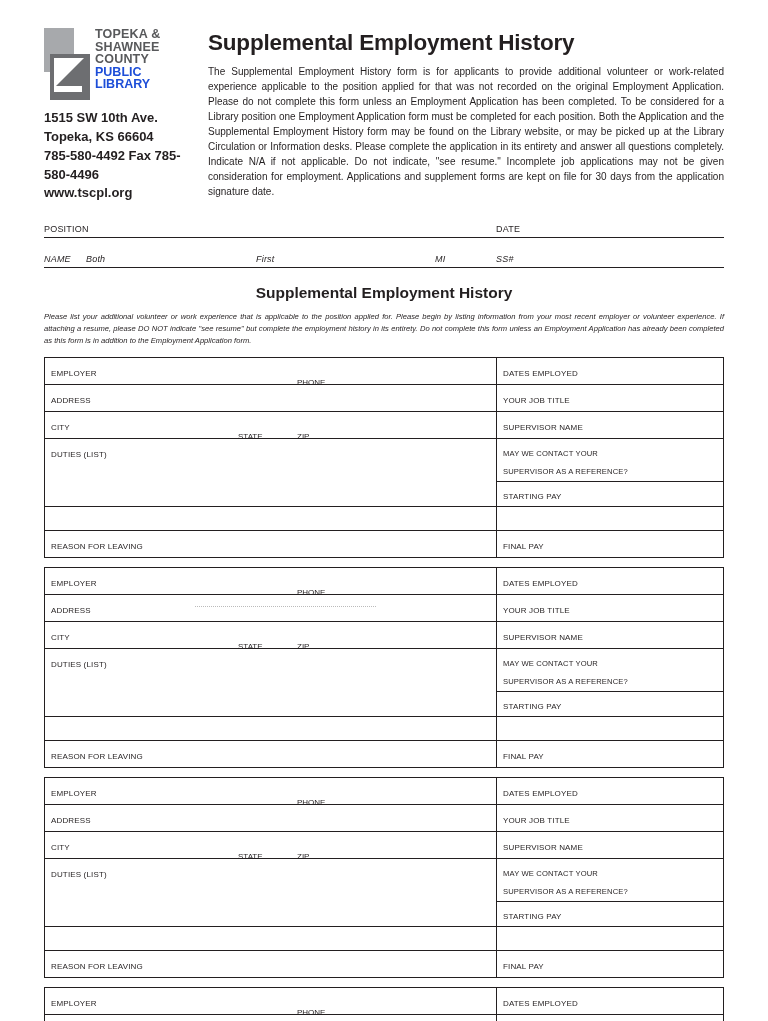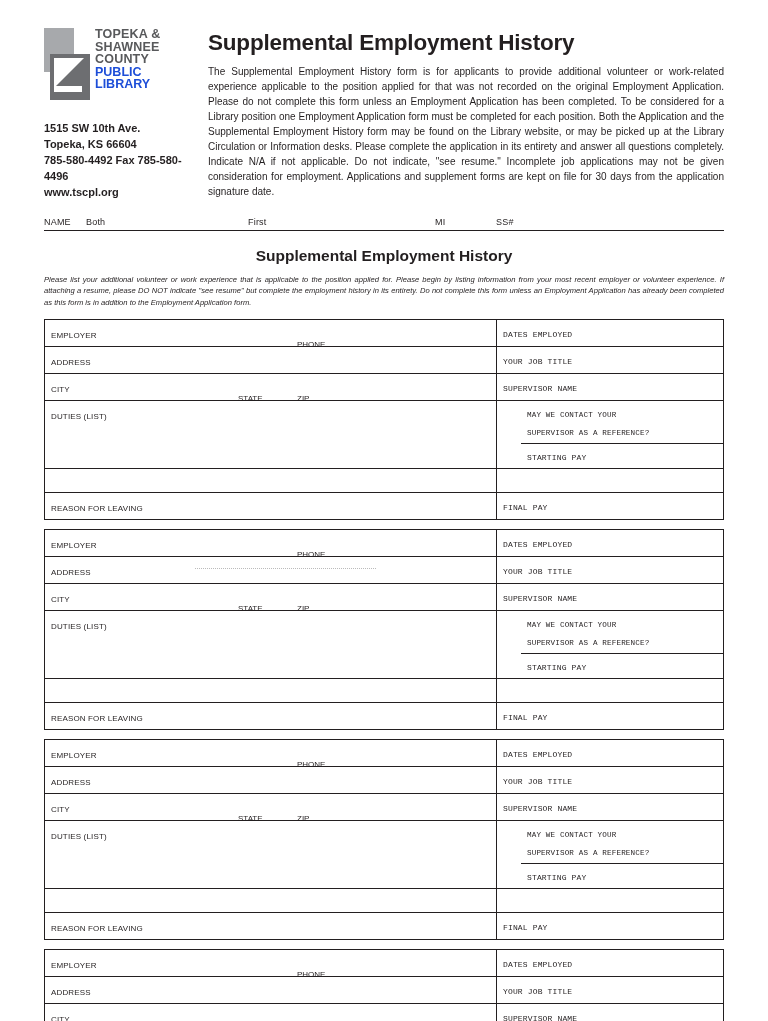--- a/index.html
+++ b/index.html
@@ -81,22 +81,22 @@
     display: block;
   }
   .logo-words .l4,
   .logo-words .l5 {
     font-size: 12.5px;
     font-weight: bold;
     color: #1d4ed8;
     display: block;
   }
   .addr {
-    margin-top: 21px;
-    font-size: 11px;
+    margin-top: 9px;
+    font-size: 13px;
     font-weight: bold;
     line-height: 1.45;
     color: #231f20;
   }
   .header-right {
     flex: 1;
     padding-left: 16px;
   }
   .doc-title {
     font-size: 22.5px;
@@ -117,20 +117,21 @@
     margin-top: 14px;
     position: relative;
     height: 20px;
     border-bottom: 1px solid #231f20;
   }
   .idline2 {
     margin-top: 9px;
     position: relative;
     height: 20px;
     border-bottom: 1px solid #231f20;
+    font-style: italic;
   }
   .idlabel {
     position: absolute;
     bottom: 3px;
     font-size: 9px;
     color: #231f20;
     letter-spacing: .2px;
   }
 
   
@@ -166,21 +167,20 @@
     box-sizing: border-box;
     padding: 4px 6px 4px 6px;
     min-height: 15px;
   }
   .cell-right {
     flex: 1;
     box-sizing: border-box;
     padding: 4px 6px 4px 6px;
     min-height: 15px;
     position: relative;
-    font-family: Liberation Mono, monospace;
   }
   .lbl {
     font-size: 8px;
     letter-spacing: .15px;
     color: #231f20;
     white-space: nowrap;
   }
   .lbl.sm { font-size: 7.6px; line-height: 1.25; }
   .inline-lbl {
     position: absolute;
@@ -189,21 +189,20 @@
   }
   .h-tall { min-height: 22px; }
   .h-duties { min-height: 21px; }
   .h-blank { min-height: 23px; }
   .sub-split { display: block; }
   .right-sub {
     border-bottom: 1px solid #231f20;
     padding: 3px 6px;
     min-height: 15px;
     box-sizing: border-box;
-    margin-left: 24px;
   }
   .right-sub:last-child { border-bottom: none; }
 
   
   .dots {
     position: absolute;
     left: 150px;
     right: 120px;
     top: 11px;
     border-bottom: 1px dotted #bbb;
@@ -238,25 +237,29 @@
         <div>www.tscpl.org</div>
       </div>
     </div>
 
     <div class="header-right">
       <div class="doc-title">Supplemental Employment History</div>
       <div class="intro">The Supplemental Employment History form is for applicants to provide additional volunteer or work-related experience applicable to the position applied for that was not recorded on the original Employment Application.  Please do not complete this form unless an Employment Application has been completed.  To be considered for a Library position one Employment Application form must be completed for each position. Both the Application and the Supplemental Employment History form may be found on the Library website, or may be picked up at the Library Circulation or Information desks.  Please complete the application in its entirety and answer all questions completely.  Indicate N/A if not applicable.  Do not indicate, "see resume."  Incomplete job applications may not be given consideration for employment.  Applications and supplement forms are kept on file for 30 days from the application signature date.</div>
     </div>
   </div>
 
+  <div class="idline">
+    <span class="idlabel" style="left:0;">POSITION</span>
+    <span class="idlabel" style="left:452px;">DATE</span>
+  </div>
 
   <div class="idline2">
     <span class="idlabel" style="left:0;">NAME</span>
     <span class="idlabel" style="left:42px;">Both</span>
-    <span class="idlabel" style="left:204px;">First</span>
+    <span class="idlabel" style="left:212px;">First</span>
     <span class="idlabel" style="left:391px;">MI</span>
     <span class="idlabel" style="left:452px;">SS#</span>
   </div>
 
   <div class="sec-title">Supplemental Employment History</div>
   <div class="instructions">Please list your additional volunteer or work experience that is applicable to the position applied for.  Please begin by listing information from your most recent employer or volunteer experience. If attaching a resume, please DO NOT indicate "see resume" but complete the employment history in its entirety.  Do not complete this form unless an Employment Application has already been completed as this form is in addition to the Employment Application form.</div>
 
   <div class="block">
     <div class="brow">
       <div class="cell-left">

